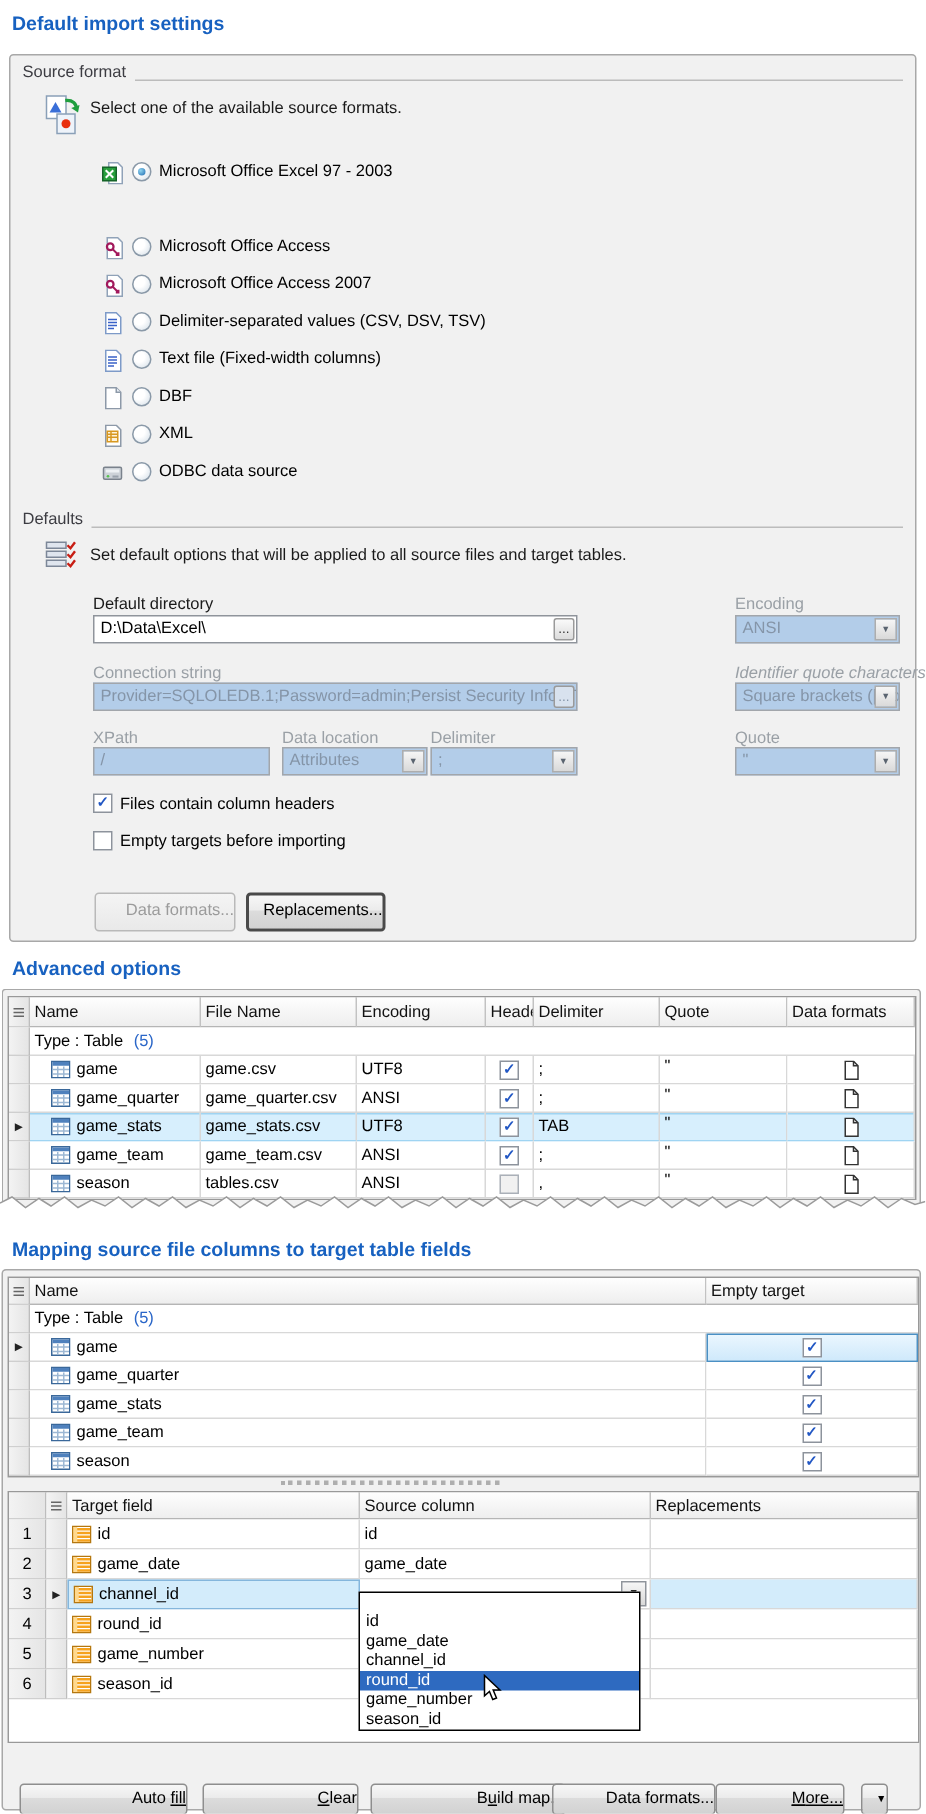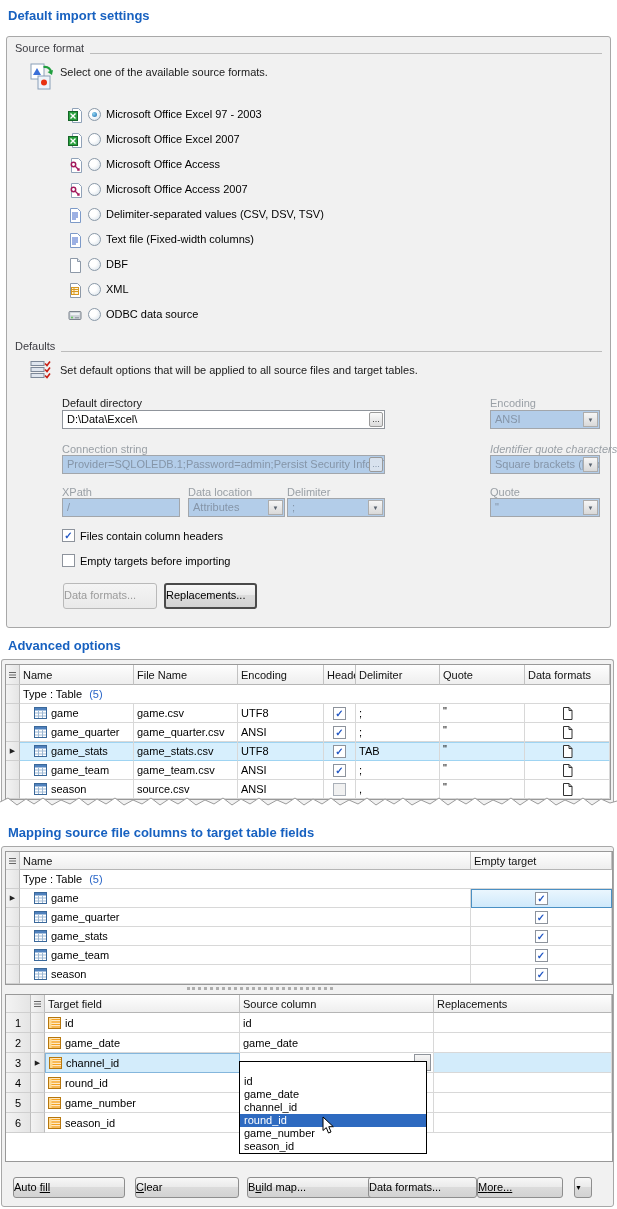--- a/index.html
+++ b/index.html
@@ -20,21 +20,21 @@
   .flabel{position:absolute;color:#9aa0a6;white-space:nowrap;}
   .flabel.en{color:#1a1a1a;}
   .input{position:absolute;box-sizing:border-box;height:19px;background:#fff;border:1px solid #8f949b;padding:2px 16px 0 4px;white-space:nowrap;overflow:hidden;}
   .dfield{position:absolute;box-sizing:border-box;height:19px;background:#b3cde9;border:1px solid #a2a6ab;color:#8595a8;padding:2px 16px 0 4px;white-space:nowrap;overflow:hidden;}
   .browse{position:absolute;right:1px;top:1px;width:14px;height:15px;box-sizing:border-box;border:1px solid #9a9a9a;border-radius:2px;background:linear-gradient(#fafafa,#dcdcdc);text-align:center;line-height:12px;font-size:9px;color:#333;}
   .dbtn{position:absolute;right:1px;top:1px;width:15px;height:15px;box-sizing:border-box;border:1px solid #adadad;background:linear-gradient(#f6f6f6,#d9d9d9);text-align:center;line-height:14px;font-size:6px;color:#5a6470;}
   .cb{width:13px;height:13px;box-sizing:border-box;border:1px solid #8d939c;background:#fff;display:inline-block;text-align:center;line-height:10px;flex:none;}
   .cb.on::before{content:"\2713";color:#2257c4;font-weight:bold;font-size:10px;}
   .cb.dim{background:#f1f1f1;border-color:#aab0b8;}
   .cbrow{position:absolute;display:flex;align-items:flex-end;gap:5px;}
-  .btn{position:absolute;box-sizing:border-box;border:1px solid #8e8e8e;border-radius:3px;background:linear-gradient(#f7f7f7,#ebebeb 45%,#dcdcdc 46%,#d2d2d2);text-align:left;color:#000;}
+  .btn{position:absolute;box-sizing:border-box;border:1px solid #8e8e8e;border-radius:3px;background:linear-gradient(#f7f7f7,#ebebeb 45%,#dcdcdc 46%,#d2d2d2);text-align:right;color:#000;margin-top:12px;}
   .btn.dis{color:#9b9b9b;background:linear-gradient(#f4f4f4,#e9e9e9);border-color:#b9b9b9;}
   .btn.def{border:2px solid #4a4a4a;}
   .t{position:absolute;background:#fff;border:1px solid #999;display:grid;box-sizing:content-box;}
   .c{border-right:1px solid #d8d8d8;border-bottom:1px solid #d8d8d8;overflow:hidden;white-space:nowrap;display:flex;align-items:center;gap:4px;padding:0 3px;box-sizing:border-box;background:#fff;}
   .th{background:linear-gradient(#fefefe,#eeeeee);border-right:1px solid #c2c2c2;border-bottom:1px solid #b5b5b5;color:#111;}
   .rh{background:linear-gradient(90deg,#f3f3f3,#e5e5e5);border-right:1px solid #bdbdbd;border-bottom:1px solid #cfcfcf;justify-content:center;padding:0;}
   .gc{grid-column:2/-1;border-bottom:1px solid #d8d8d8;border-right:none;}
   .cnt{color:#2a66c8;margin-left:3px;}
   .sel{background:#d7effd;border-bottom-color:#9fd4f2;}
   .selTop{box-shadow:inset 0 1px 0 #9fd4f2;}
@@ -81,31 +81,20 @@
     <span class="oi">
         <svg width="15" height="15">
           <path d="M4.5,0.5 h6 l3,3 v11 h-9 z" fill="#fff" stroke="#90a2b8"></path>
           <rect x="0.5" y="3.5" width="9" height="9" fill="#28a03c" stroke="#156428"></rect>
           <path d="M2.5,5.5 l5,5 m0,-5 l-5,5" stroke="#fff" stroke-width="1.4"></path>
         </svg>
       </span>
     <span class="radio on"></span>
     <span class="olbl">Microsoft Office Excel 97 - 2003</span>
   </div>
-  <div class="optrow" style="left:61px;top:95px;width:400px;">
-    <span class="oi">
-        <svg width="15" height="15">
-          <path d="M4.5,0.5 h6 l3,3 v11 h-9 z" fill="#fff" stroke="#90a2b8"></path>
-          <rect x="0.5" y="3.5" width="9" height="9" fill="#28a03c" stroke="#156428"></rect>
-          <path d="M2.5,5.5 l5,5 m0,-5 l-5,5" stroke="#fff" stroke-width="1.4"></path>
-        </svg>
-      </span>
-    <span class="radio"></span>
-    <span class="olbl">Microsoft Office Excel 2007</span>
-  </div>
   <div class="optrow" style="left:61px;top:120px;width:400px;">
     <span class="oi">
         <svg width="15" height="15">
           <path d="M3.5,0.5 h7 l3,3 v11 h-10 z" fill="#fff" stroke="#90a2b8"></path>
           <circle cx="5.5" cy="6.5" r="2.2" fill="none" stroke="#a2195c" stroke-width="1.5"></circle>
           <path d="M7,8 l4,4 m-1.8,0 h1.8 v-1.8" stroke="#a2195c" stroke-width="1.3" fill="none"></path>
         </svg>
       </span>
     <span class="radio"></span>
     <span class="olbl">Microsoft Office Access</span>
@@ -389,21 +378,21 @@
     <div class="c" style="padding-left:14px;">
         <span>
           <svg width="13" height="12">
             <rect x="0.5" y="0.5" width="12" height="11" fill="#fff" stroke="#3a689a"></rect>
             <rect x="1" y="1" width="11" height="2.5" fill="#4f81bd"></rect>
             <path d="M1,6 h11 M1,9 h11 M4.5,4 v7 M8.5,4 v7" stroke="#9db8d4"></path>
           </svg>
         </span>
         <span>season</span>
       </div>
-    <div class="c">source.csv</div>
+    <div class="c">tables.csv</div>
     <div class="c">ANSI</div>
     <div class="c etc">
         <span class="cb dim"></span>
       </div>
     <div class="c">,</div>
     <div class="c" style="align-items:flex-start;padding-top:1px;">"</div>
     <div class="c etc">
         <span>
           <svg width="11" height="13">
             <path d="M1.5,0.5 h5.5 l3,3 v9 h-8.5 z" fill="#fff" stroke="#333"></path>

